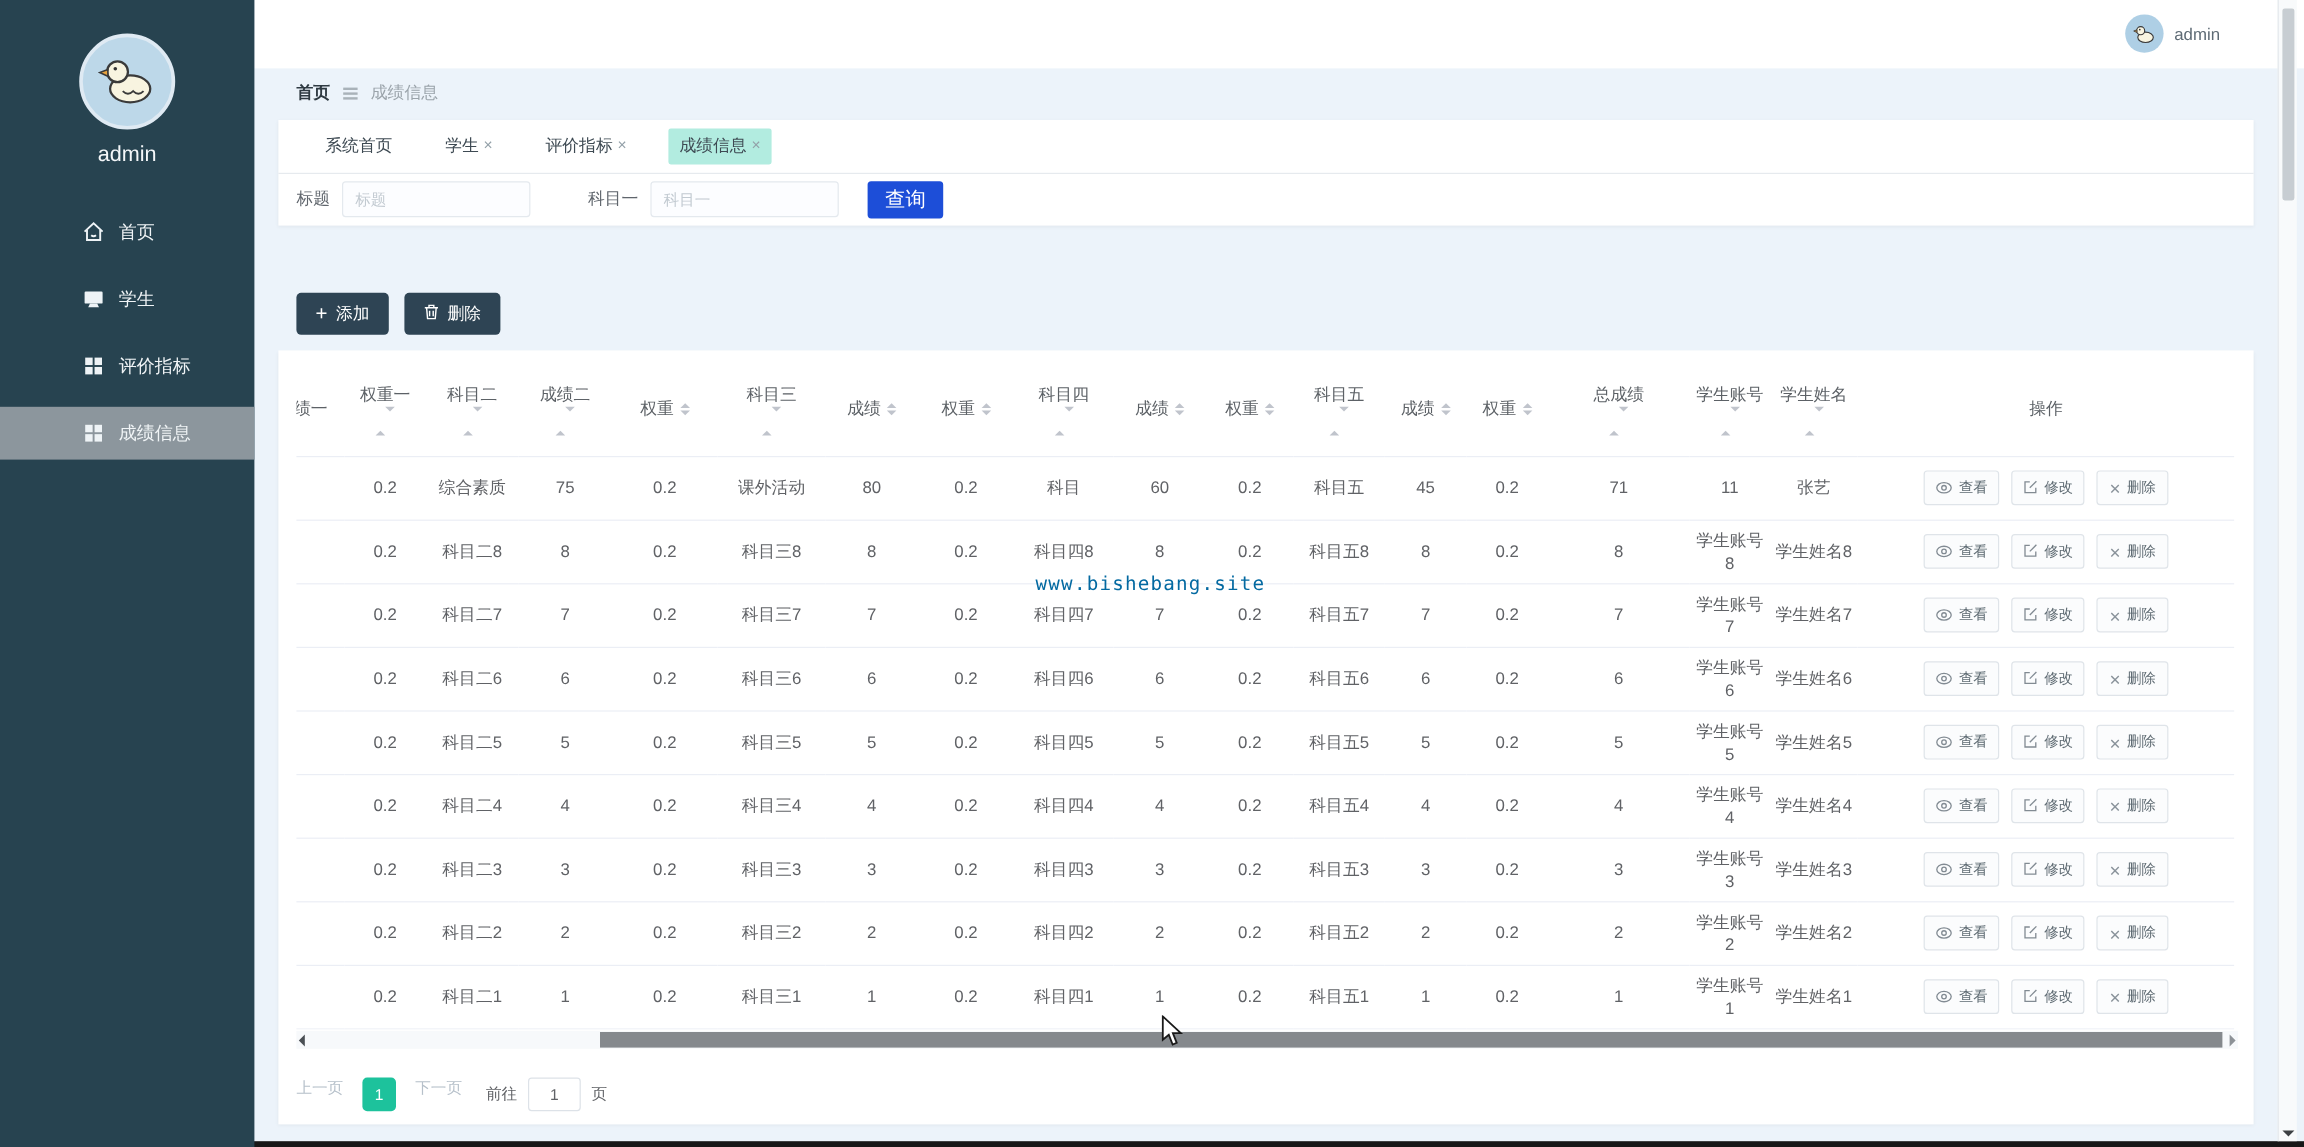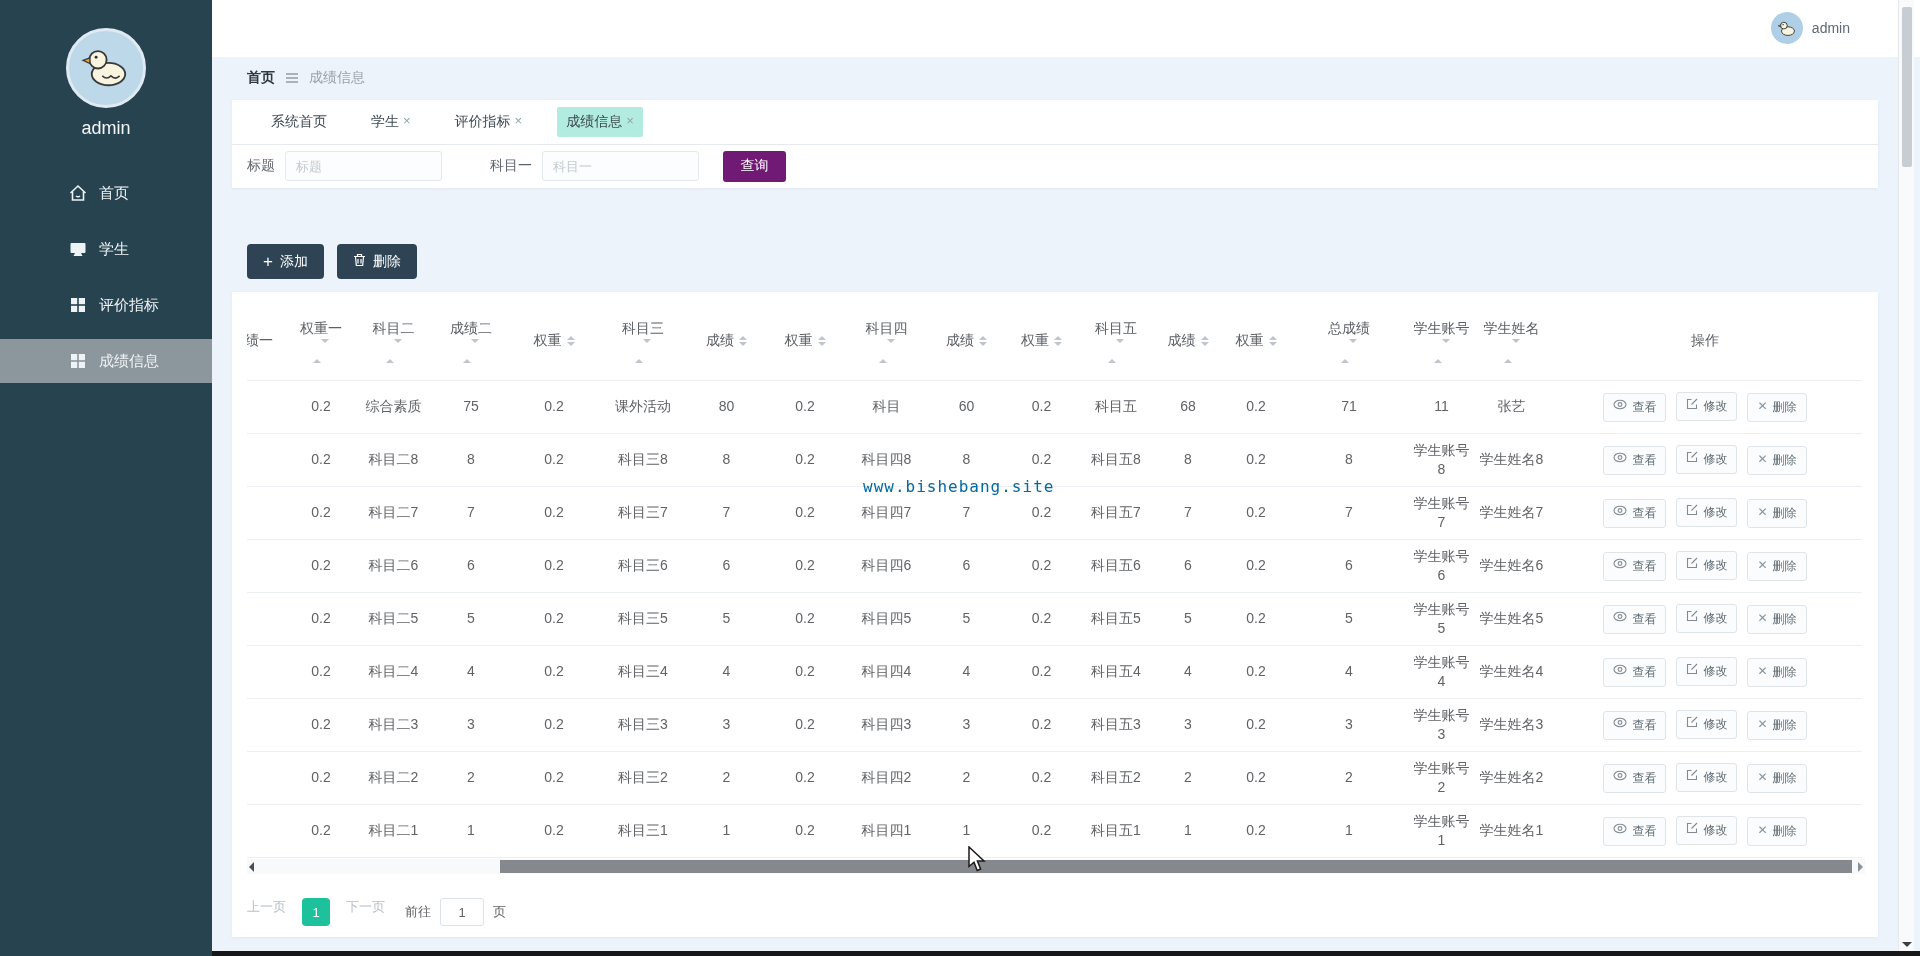--- a/index.html
+++ b/index.html
@@ -35,37 +35,37 @@
   .panel-top { position:absolute; left:232px; top:100px; width:1646px; height:88px; background:#fff; box-shadow:0 1px 3px rgba(0,0,0,.05); }
   .tab-bar { display:flex; align-items:center; height:45px; padding-left:30px; border-bottom:1px solid #e6eaee; gap:26px; }
   .tab { display:flex; gap:4px; font-size:14px; color:#3e4a53; padding:6px 9px; cursor:pointer; border-radius:2px; }
   .tab.active { background:#b2ece0; }
   .tab .x { color:#93a0a8; font-size:13px; }
   .search-row { display:flex; align-items:center; height:42px; padding-left:15px; gap:10px; }
   .search-row label { font-size:14px; color:#5f656c; }
   .search-row input { width:157px; height:30px; border:1px solid #e4e9ee; border-radius:3px; background:#fcfdff; padding:0 10px; font-size:13px; color:#606266; outline:none; font-family:"Liberation Sans",sans-serif; }
   .search-row input::placeholder { color:#c2cad1; }
   .gap-lg { width:28px; }
-  .btn-query { margin-left:14px; width:63px; height:31px; background:#701a75; color:#fff; border:none; border-radius:3px; font-size:14px; cursor:pointer; font-family:"Liberation Sans",sans-serif; }
+  .btn-query { margin-left:14px; width:63px; height:31px; background:#1d4ed8; color:#fff; border:none; border-radius:3px; font-size:17px; cursor:pointer; font-family:"Liberation Sans",sans-serif; }
   
   .btn-row { position:absolute; left:247px; top:244px; display:flex; gap:13px; }
   .btn-dark { display:flex; align-items:center; gap:7px; height:35px; padding:0 16px; background:#2e4454; color:#fff; border:none; border-radius:4px; font-size:14px; cursor:pointer; font-family:"Liberation Sans",sans-serif; }
   .btn-dark .plus { font-size:17px; line-height:1; }
   
   .panel-table { position:absolute; left:232px; top:292px; width:1646px; height:645px; background:#fff; box-shadow:0 1px 3px rgba(0,0,0,.05); }
   .table-clip { position:absolute; left:15px; top:8px; width:1615px; height:558px; overflow:hidden; }
   table { border-collapse:collapse; table-layout:fixed; width:1645px; margin-left:-30px; }
   th { height:80px; font-size:14px; font-weight:normal; color:#5c6166; text-align:center; padding:0 4px; border-bottom:1px solid #ebeef5; vertical-align:middle; line-height:20px; }
   td { height:53px; font-size:14px; color:#606266; text-align:center; padding:4px; border-bottom:1px solid #ebeef5; line-height:19px; word-break:break-all; }
   .caret { display:inline-flex; flex-direction:column; align-items:center; vertical-align:middle; margin-left:5px; }
   .caret .up { width:0; height:0; border:4px solid transparent; border-bottom-color:#c0c4cc; margin-bottom:2px; }
   .caret .dn { width:0; height:0; border:4px solid transparent; border-top-color:#c0c4cc; }
   .th-stack span { display:block; }
   .th-stack .caret { margin:3px 0 0; }
-  .mini-btn { display:inline-flex; align-items:flex-start; gap:5px; padding:5px 9px; margin:0 5px; background:#fbfcfd; border:1px solid #dfe4e9; border-radius:3px; font-size:12px; color:#5f6b73; cursor:pointer; font-family:"Liberation Sans",sans-serif; white-space:nowrap; }
+  .mini-btn { display:inline-flex; align-items:flex-end; gap:5px; padding:5px 9px; margin:0 5px; background:#fbfcfd; border:1px solid #dfe4e9; border-radius:3px; font-size:12px; color:#5f6b73; cursor:pointer; font-family:"Liberation Sans",sans-serif; white-space:nowrap; }
   .mini-btn .x { color:#8a939b; font-size:12px; }
   
   .watermark { position:absolute; left:863px; top:477px; color:#0369a1; font-family:"DejaVu Sans Mono", monospace; font-size:16px; letter-spacing:1px; z-index:4; }
   
   .hscroll { position:absolute; left:247px; top:859px; width:1618px; height:15px; background:#f7f9fb; }
   .h-thumb { position:absolute; left:253px; top:1px; width:1352px; height:13px; background:#85898d; cursor:pointer; }
   .h-arrow-left { position:absolute; left:2px; top:3px; width:0; height:0; border:5px solid transparent; border-right-color:#4a4f54; border-left-width:0; cursor:pointer; }
   .h-arrow-right { position:absolute; right:2px; top:3px; width:0; height:0; border:5px solid transparent; border-left-color:#8d9297; border-right-width:0; cursor:pointer; }
   
   .pagination { position:absolute; left:247px; top:898px; display:flex; align-items:flex-start; font-size:13px; color:#b6c0ca; }
@@ -327,21 +327,21 @@
             <td>综合素质</td>
             <td>75</td>
             <td>0.2</td>
             <td>课外活动</td>
             <td>80</td>
             <td>0.2</td>
             <td>科目</td>
             <td>60</td>
             <td>0.2</td>
             <td>科目五</td>
-            <td>68</td>
+            <td>45</td>
             <td>0.2</td>
             <td>71</td>
             <td>11</td>
             <td>张艺</td>
             <td><button class="mini-btn">
                 <span><svg width="14" height="11" viewBox="0 0 14 11">
                     <ellipse cx="7" cy="5.5" rx="6" ry="4.3" fill="none" stroke="#828b93" stroke-width="1.1"></ellipse>
                     <circle cx="7" cy="5.5" r="1.9" fill="none" stroke="#828b93" stroke-width="1.1"></circle>
                   </svg></span>
                 <span>查看</span>

